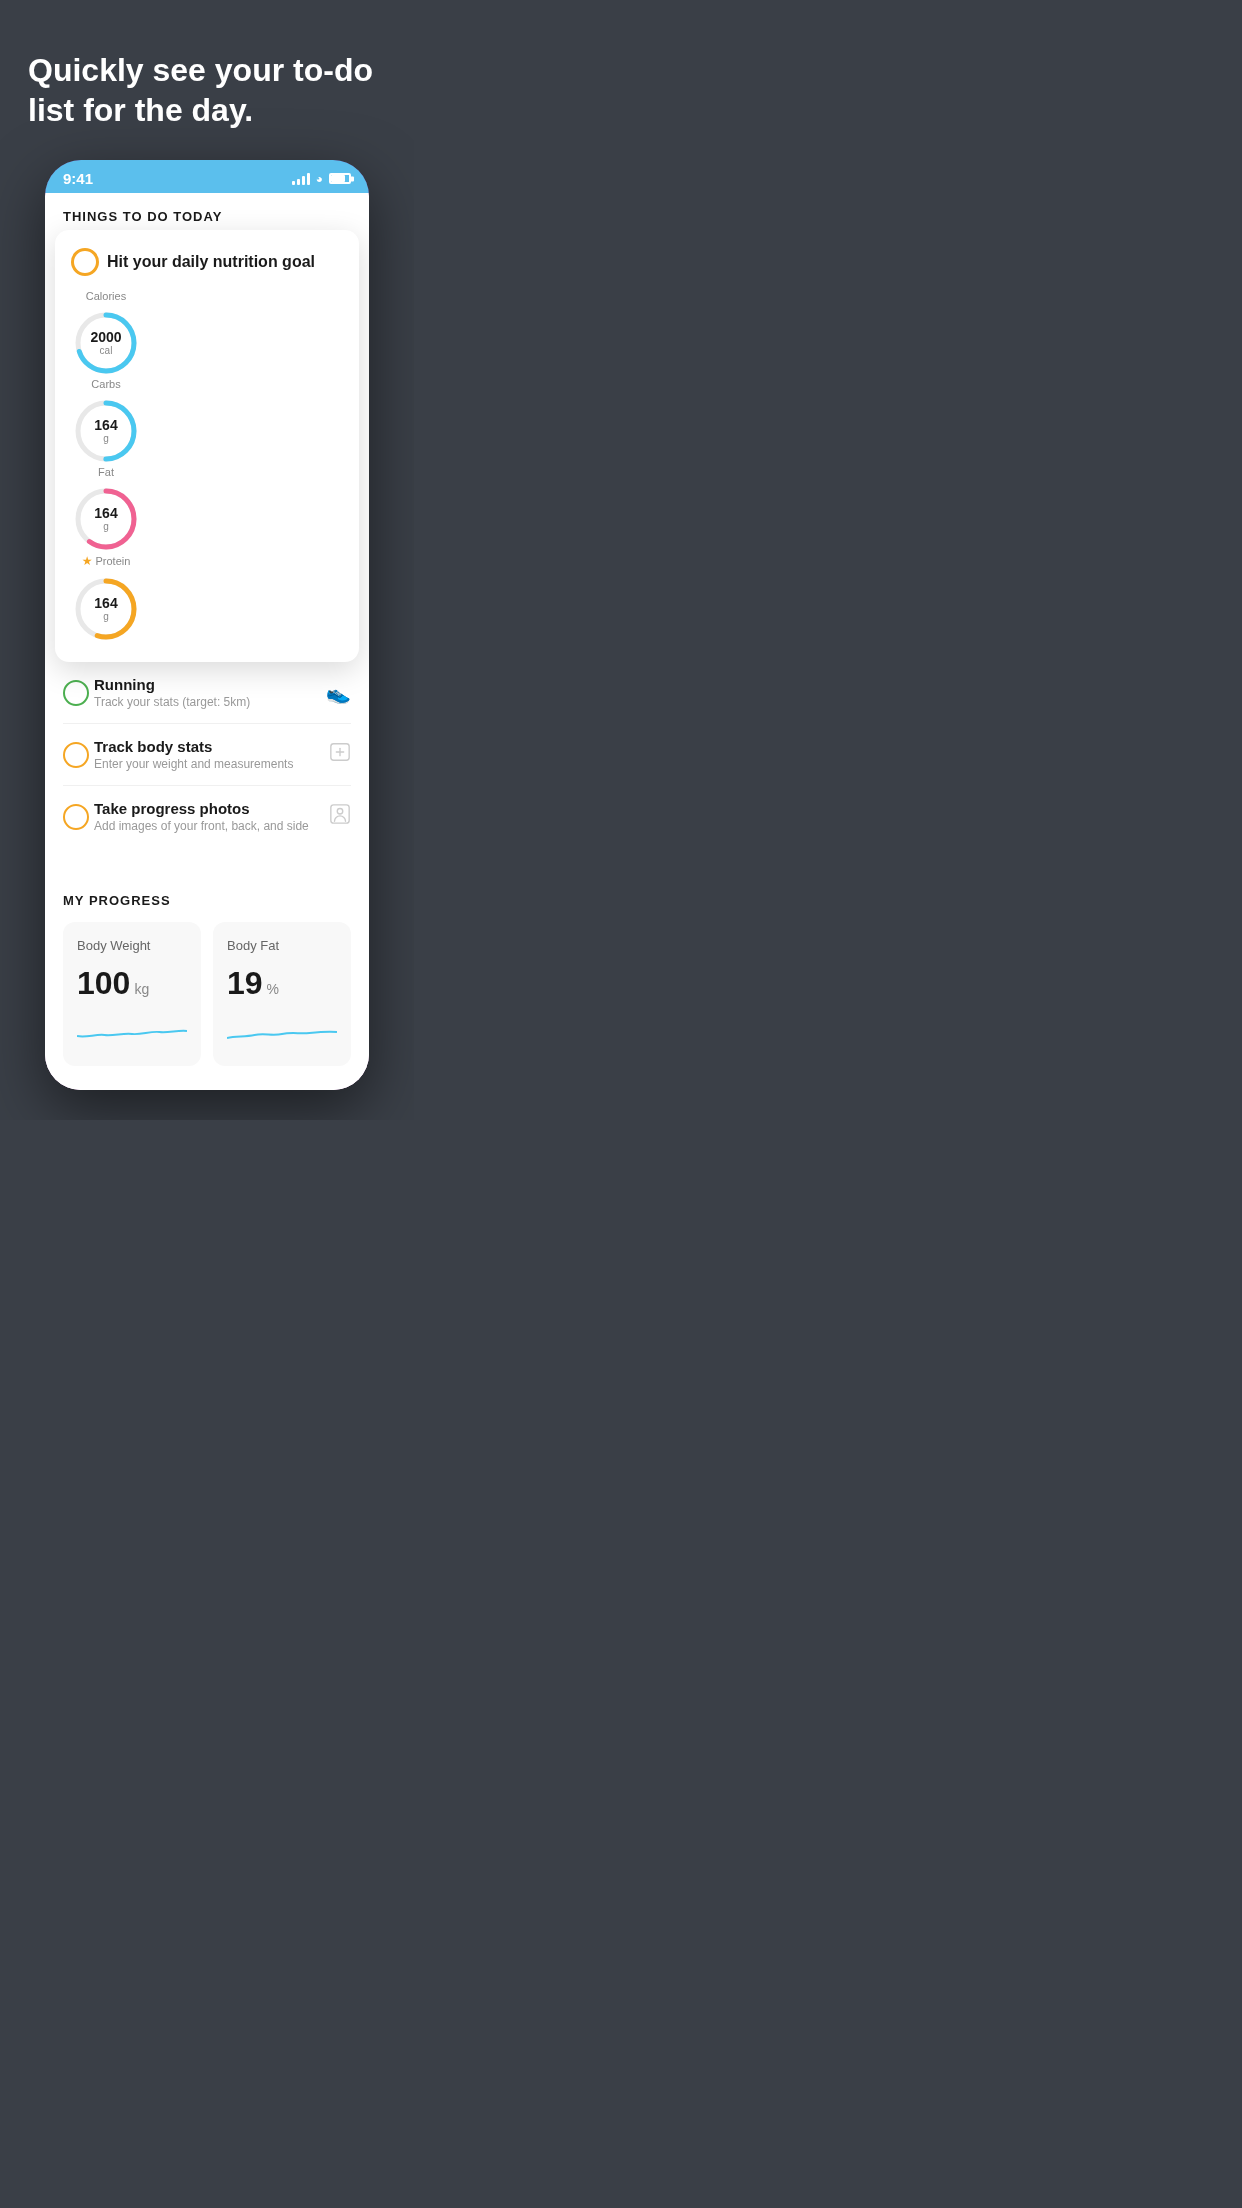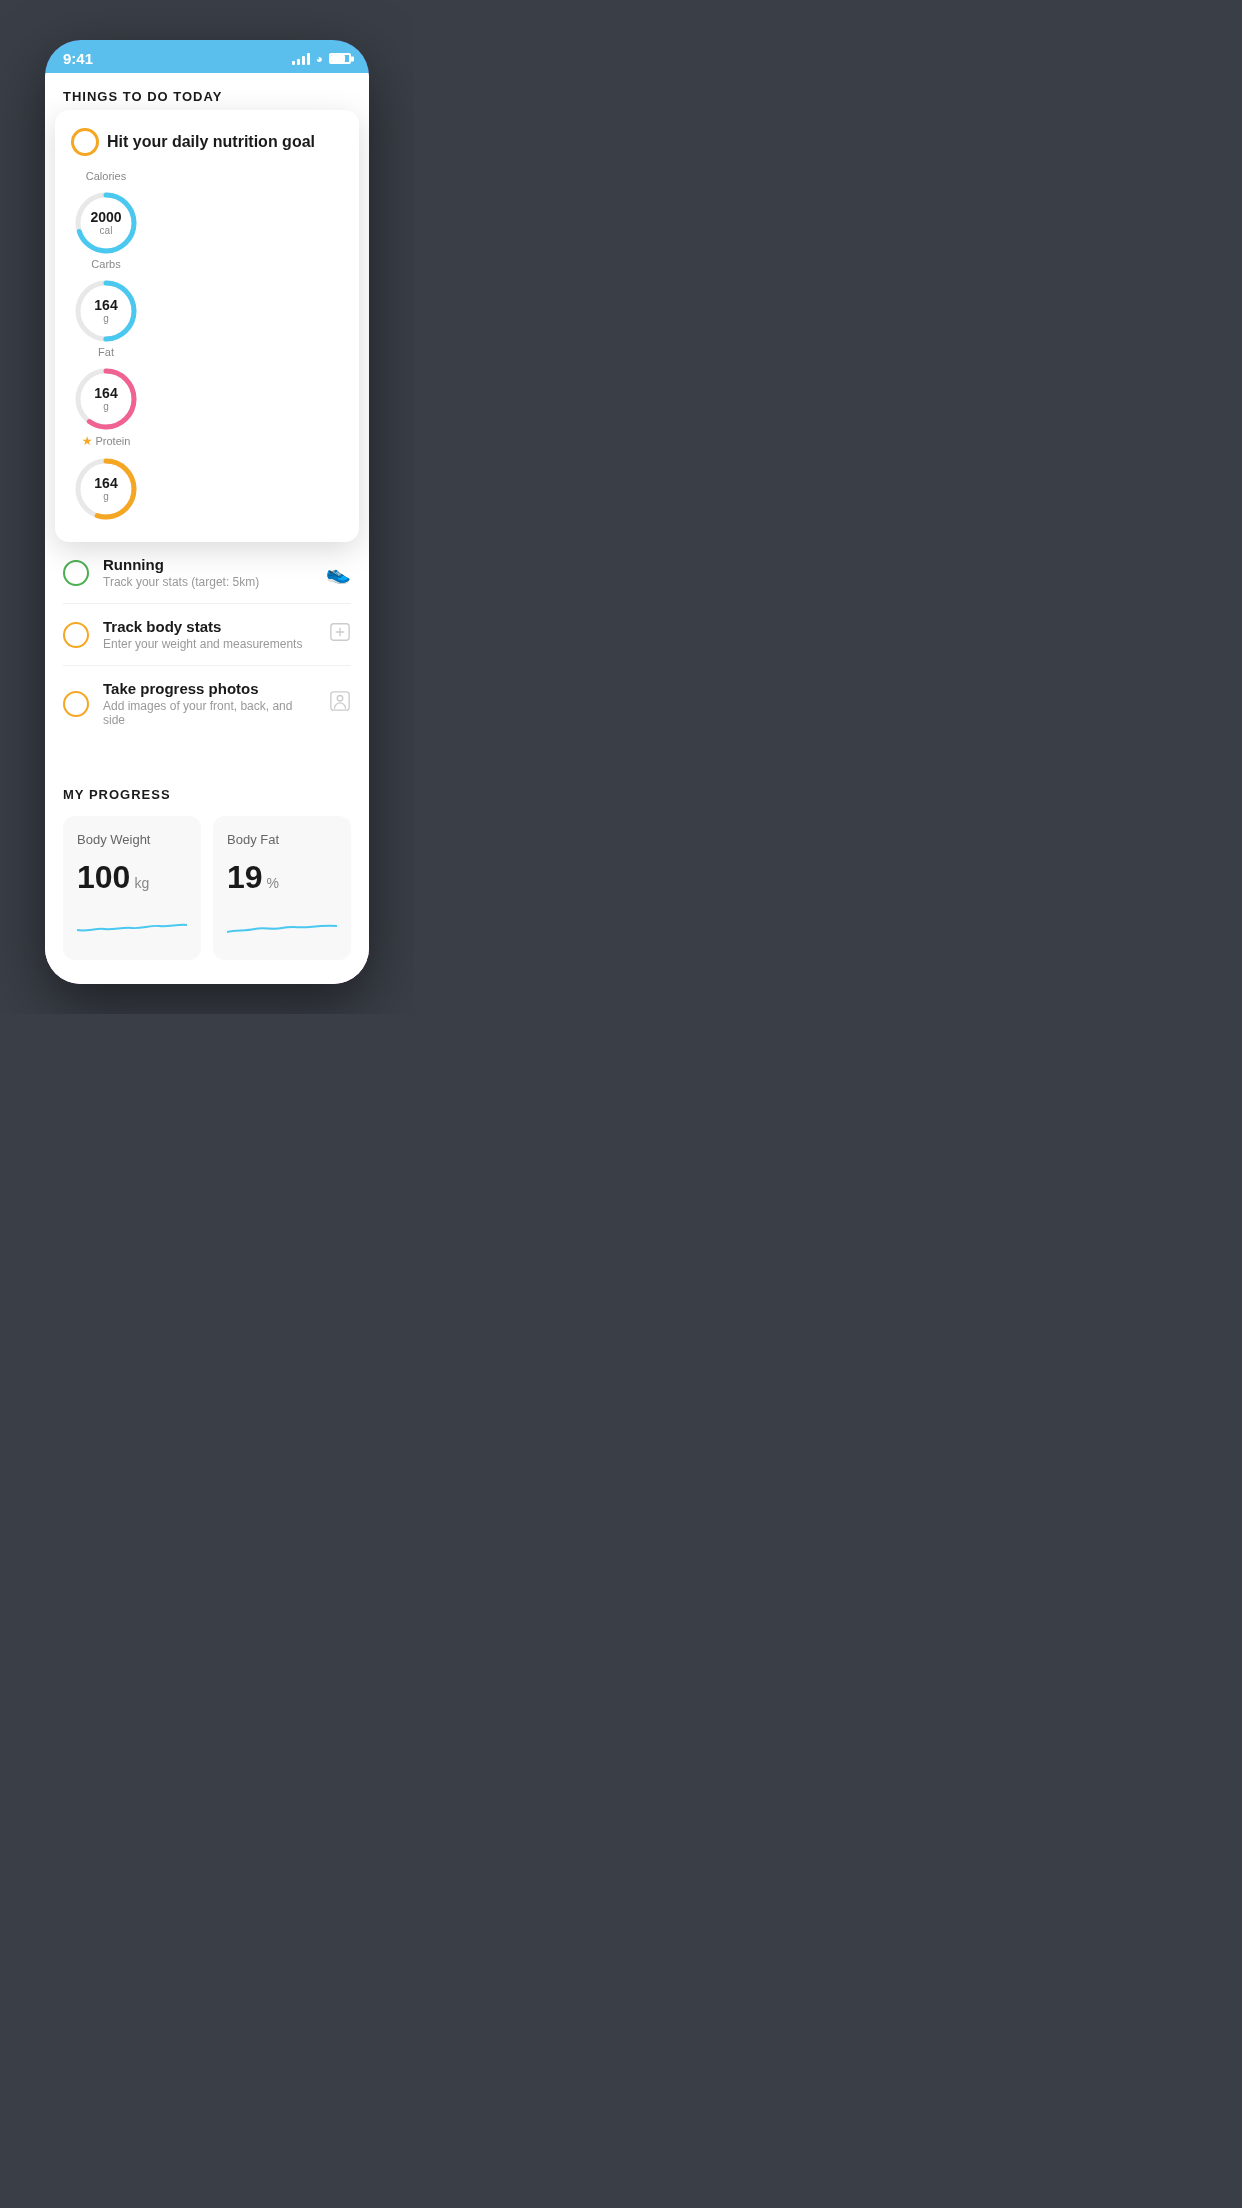--- a/index.html
+++ b/index.html
@@ -274,21 +274,21 @@
     .todo-list {
       background: white;
       padding: 0 18px;
     }
 
     .todo-item {
       display: flex;
       align-items: center;
       padding: 14px 0;
       border-bottom: 1px solid #f0f0f0;
-      gap: 14px;
+      gap: 5px;
     }
 
     .todo-item:last-child {
       border-bottom: none;
     }
 
     .todo-circle {
       width: 26px;
       height: 26px;
       border-radius: 50%;
@@ -387,20 +387,21 @@
     .bottom-bg {
       background: #3a3f47;
       width: 100%;
       height: 30px;
     }
   </style>
 </head>
 <body>
 
 <div class="page-bg">
+  <p class="hero-text">Quickly see your to-do list for the day.</p>
 
   <div class="phone-frame">
 
     <div class="status-bar">
       <span class="status-time">9:41</span>
       <div class="status-icons">
         <div class="signal-bars">
           <div class="signal-bar" style="height:4px"></div>
           <div class="signal-bar" style="height:6px"></div>
           <div class="signal-bar" style="height:9px"></div>

